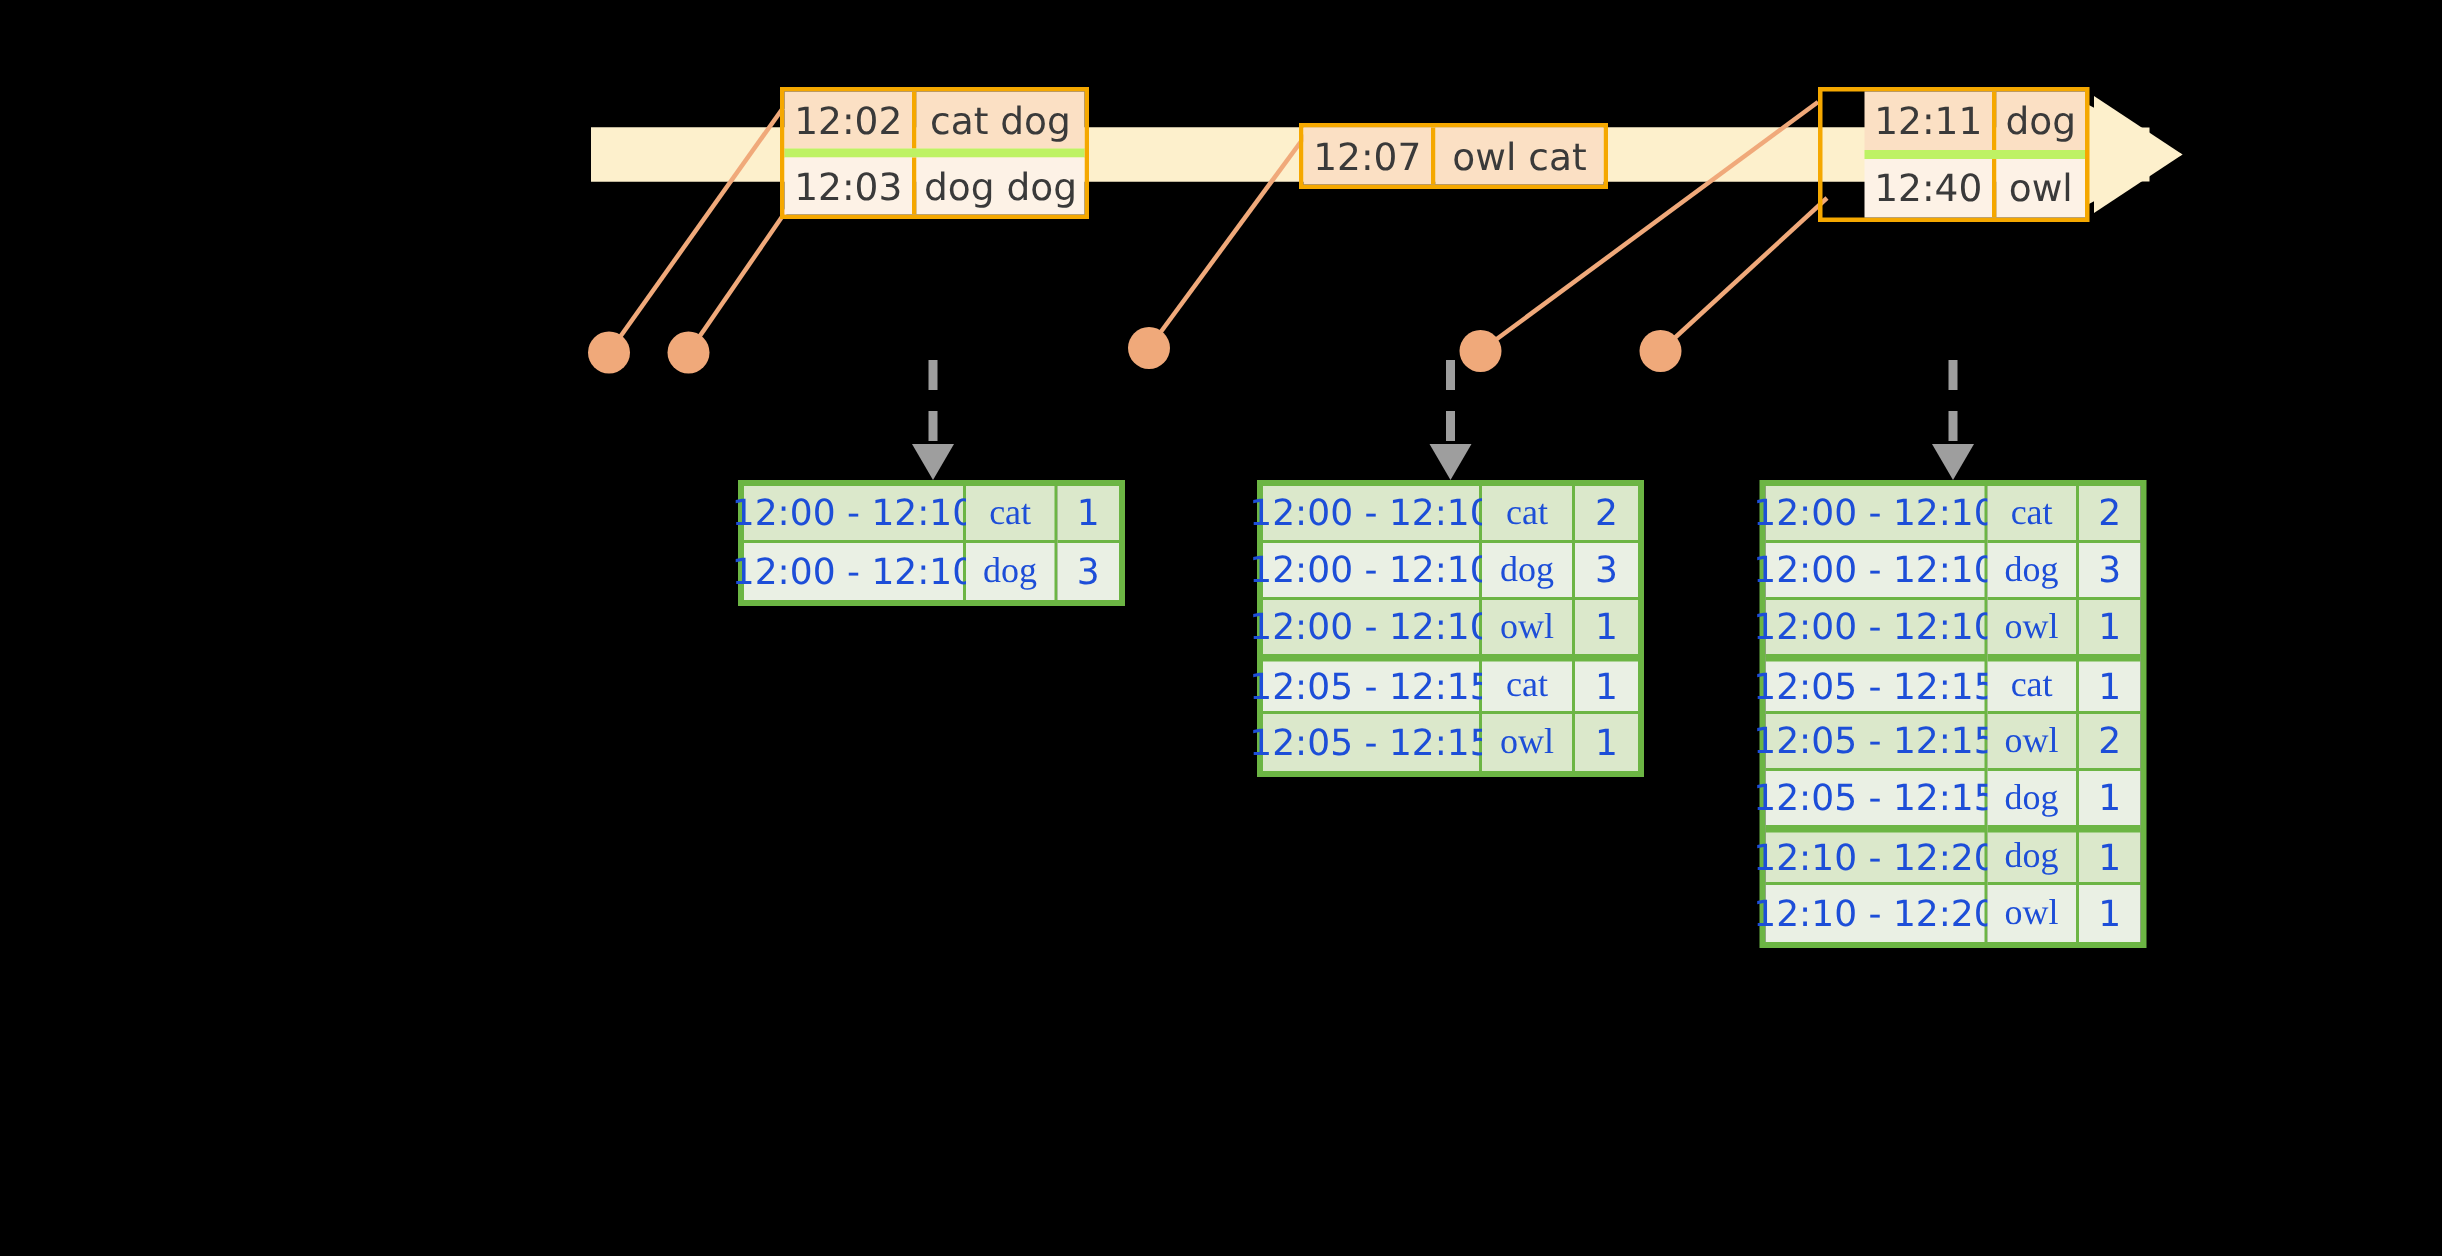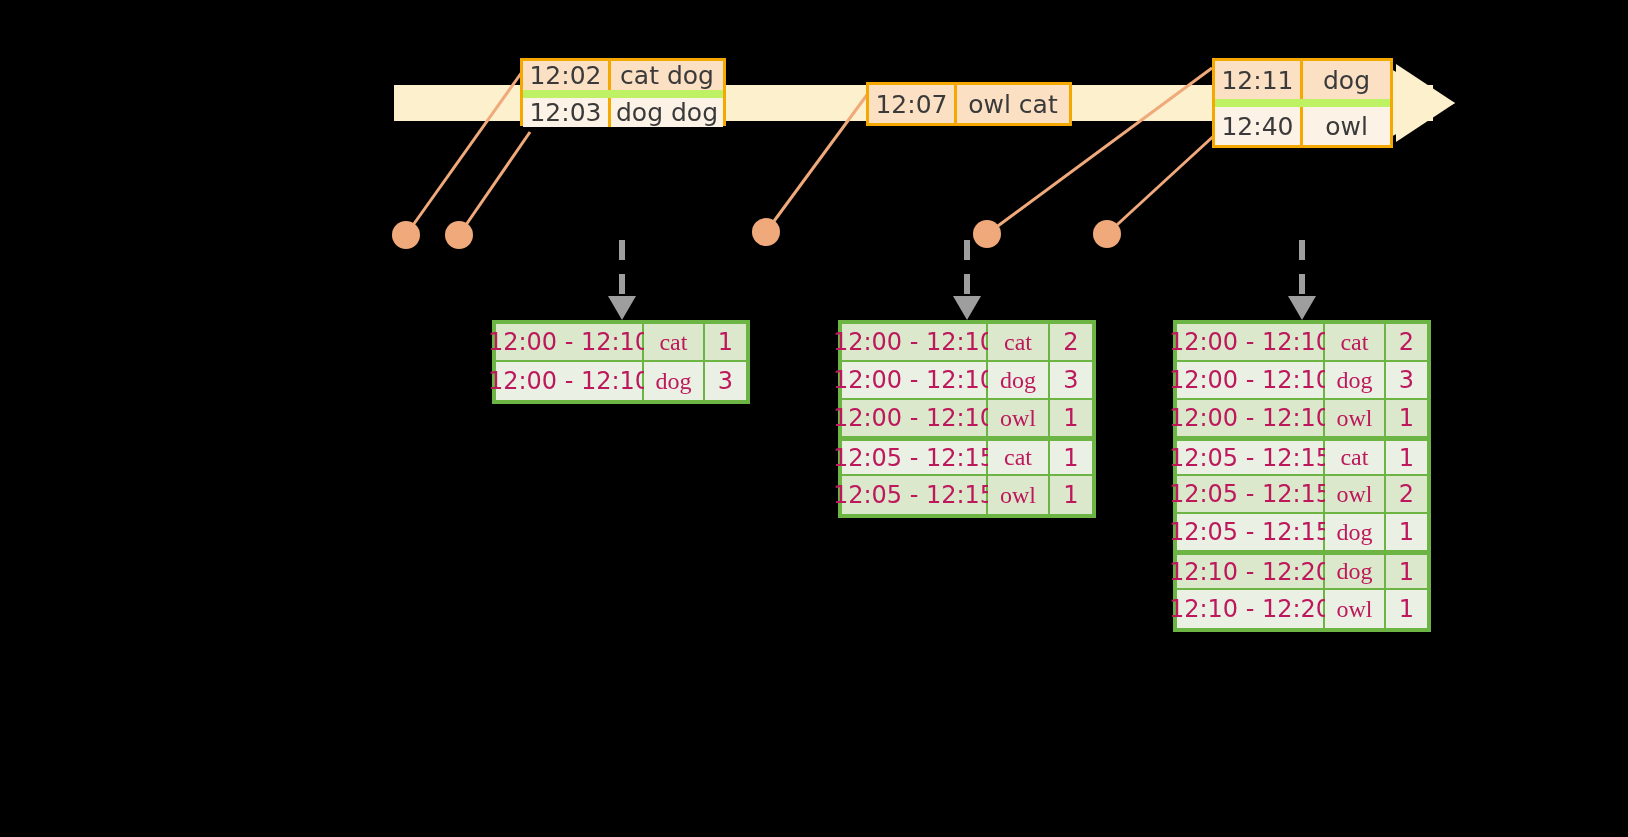--- a/index.html
+++ b/index.html
@@ -12,21 +12,21 @@
 
   
   .evt-box{
     position:absolute;
     border:3px solid #f5a800;
     box-sizing:border-box;
     display:flex;flex-direction:column;
     z-index:5;
   }
   .evt-row{display:flex;flex:1 1 auto;}
-  .evt-row + .evt-row{border-top:8px solid #bef264;}
+  .evt-row + .evt-row{border-top:6px solid #bef264;}
   .evt-time,.evt-words{
     display:flex;align-items:center;justify-content:center;
     font-size:25px;color:#3a3a3a;
     box-sizing:border-box;
     white-space:nowrap;
   }
   .evt-time{width:88px;border-right:3px solid #f5a800;}
   .evt-words{flex:1 1 auto;}
   .shade-a .evt-time,.shade-a .evt-words{background:#fbe0c4;}
   .shade-b .evt-time,.shade-b .evt-words{background:#fdf2e6;}
@@ -35,21 +35,21 @@
   .res-table{
     position:absolute;
     border:4px solid #6cb544;
     box-sizing:border-box;
     display:flex;flex-direction:column;
     z-index:5;
   }
   .res-row{display:flex;height:38px;}
   .res-cell{
     display:flex;align-items:center;justify-content:center;
-    font-size:24px;color:#be185d;
+    font-size:24px;color:#1d4ed8;
     box-sizing:border-box;
     border-right:2px solid #6cb544;
     border-bottom:2px solid #6cb544;
     white-space:nowrap;
   }
   .res-cell:last-child{border-right:none;}
   .res-row:last-child .res-cell{border-bottom:none;}
   .res-row.odd .res-cell{background:#dbe8cb;}
   .res-row.even .res-cell{background:#eaf0e4;}
   .res-row.grp-break .res-cell{border-top:3px solid #6cb544;}
@@ -98,39 +98,39 @@
       <line x1="967" y1="240" x2="967" y2="295"></line>
       <line x1="1302" y1="240" x2="1302" y2="295"></line>
     </g>
     <g fill="#9e9e9e">
       <polygon points="608,296 636,296 622,320"></polygon>
       <polygon points="953,296 981,296 967,320"></polygon>
       <polygon points="1288,296 1316,296 1302,320"></polygon>
     </g>
   </svg>
 
-  <div class="evt-box" style="left:520px;top:58px;width:206px;height:68px;">
+  <div class="evt-box" style="left:520px;top:58px;width:206px;height:88px;">
     <div class="evt-row shade-a">
       <div class="evt-time">12:02</div>
       <div class="evt-words">cat dog</div>
     </div>
     <div class="evt-row shade-b">
       <div class="evt-time">12:03</div>
       <div class="evt-words">dog dog</div>
     </div>
   </div>
 
   <div class="evt-box" style="left:866px;top:82px;width:206px;height:44px;">
     <div class="evt-row shade-a">
       <div class="evt-time">12:07</div>
       <div class="evt-words">owl cat</div>
     </div>
   </div>
 
-  <div class="evt-box" style="left:1212px;top:58px;width:181px;height:90px;">
+  <div class="evt-box" style="left:1212px;top:58px;width:181px;height:90px;padding-left:28px;">
     <div class="evt-row shade-a">
       <div class="evt-time">12:11</div>
       <div class="evt-words">dog</div>
     </div>
     <div class="evt-row shade-b">
       <div class="evt-time">12:40</div>
       <div class="evt-words">owl</div>
     </div>
   </div>
 

